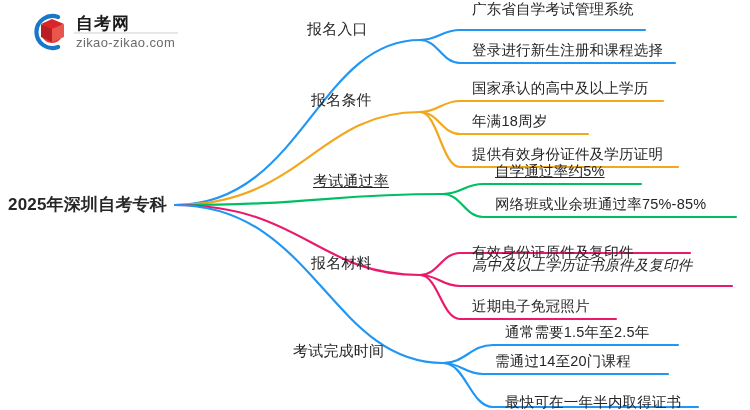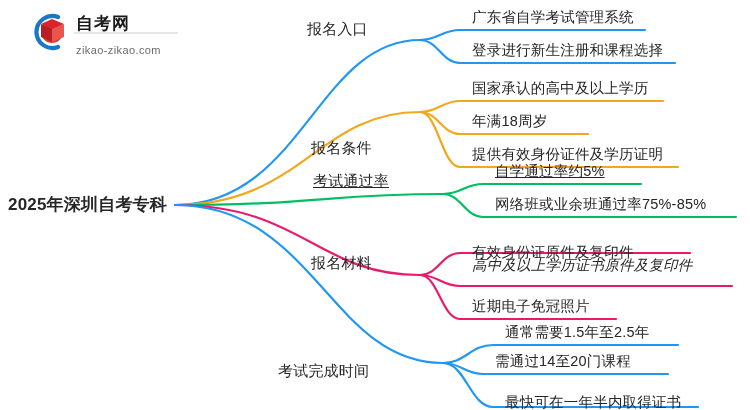--- a/index.html
+++ b/index.html
@@ -41,22 +41,22 @@
     top: 2px;
     font-size: 17px;
     font-weight: bold;
     color: #1a1a1a;
     letter-spacing: 1px;
     font-family: "DejaVu Sans", "Liberation Sans", sans-serif;
   }
   #logo .url {
     position: absolute;
     left: 48px;
-    top: 34px;
-    font-size: 11px;
+    top: 25px;
+    font-size: 13px;
     color: #6b6b6b;
     letter-spacing: 0.4px;
     font-family: "Liberation Sans", sans-serif;
   }
 
   
   #wires {
     position: absolute;
     left: 0;
     top: 0;
@@ -141,32 +141,32 @@
       <path d="M443,363 C461,363 465,374 483,374" fill="none" stroke="#2196f3" stroke-width="2.2" stroke-linecap="round"></path>
       <path d="M483,374 L668,374" fill="none" stroke="#2196f3" stroke-width="2.2" stroke-linecap="round"></path>
       <path d="M443,363 C465.5,363 470.5,407 493,407" fill="none" stroke="#2196f3" stroke-width="2.2" stroke-linecap="round"></path>
       <path d="M493,407 L698,407" fill="none" stroke="#2196f3" stroke-width="2.2" stroke-linecap="round"></path>
     </svg>
 
   <div class="node root-node">2025年深圳自考专科</div>
 
   <div id="nodes">
       <div class="node branch-node" style="left: 307px; top: 20px;">报名入口</div>
-      <div class="node leaf-node" style="left: 472px; top: 8px;">广东省自学考试管理系统</div>
+      <div class="node leaf-node" style="left: 472px; top: 0;">广东省自学考试管理系统</div>
       <div class="node leaf-node" style="left: 472px; top: 41px;">登录进行新生注册和课程选择</div>
-      <div class="node branch-node" style="left: 311px; top: 91px; margin-top: 48px;">报名条件</div>
+      <div class="node branch-node" style="left: 311px; top: 91px;">报名条件</div>
       <div class="node leaf-node" style="left: 472px; top: 79px;">国家承认的高中及以上学历</div>
       <div class="node leaf-node" style="left: 472px; top: 112px;">年满18周岁</div>
       <div class="node leaf-node" style="left: 472px; top: 145px;">提供有效身份证件及学历证明</div>
       <div class="node branch-node" style="left: 313px; top: 172px; text-decoration: underline;">考试通过率</div>
       <div class="node leaf-node" style="left: 495px; top: 162px; text-decoration: underline;">自学通过率约5%</div>
       <div class="node leaf-node" style="left: 495px; top: 195px;">网络班或业余班通过率75%-85%</div>
       <div class="node branch-node" style="left: 311px; top: 254px;">报名材料</div>
       <div class="node leaf-node" style="left: 472px; top: 231px; margin-top: 12px;">有效身份证原件及复印件</div>
       <div class="node leaf-node" style="left: 472px; top: 256px; font-style: italic;">高中及以上学历证书原件及复印件</div>
       <div class="node leaf-node" style="left: 472px; top: 297px;">近期电子免冠照片</div>
-      <div class="node branch-node" style="left: 278px; top: 342px; margin-top: 20px;">考试完成时间</div>
+      <div class="node branch-node" style="left: 293px; top: 342px;">考试完成时间</div>
       <div class="node leaf-node" style="left: 505px; top: 323px;">通常需要1.5年至2.5年</div>
       <div class="node leaf-node" style="left: 495px; top: 352px;">需通过14至20门课程</div>
       <div class="node leaf-node" style="left: 505px; top: 385px; margin-top: 8px;">最快可在一年半内取得证书</div>
     </div>
 
 </div>
 
 </body></html>

